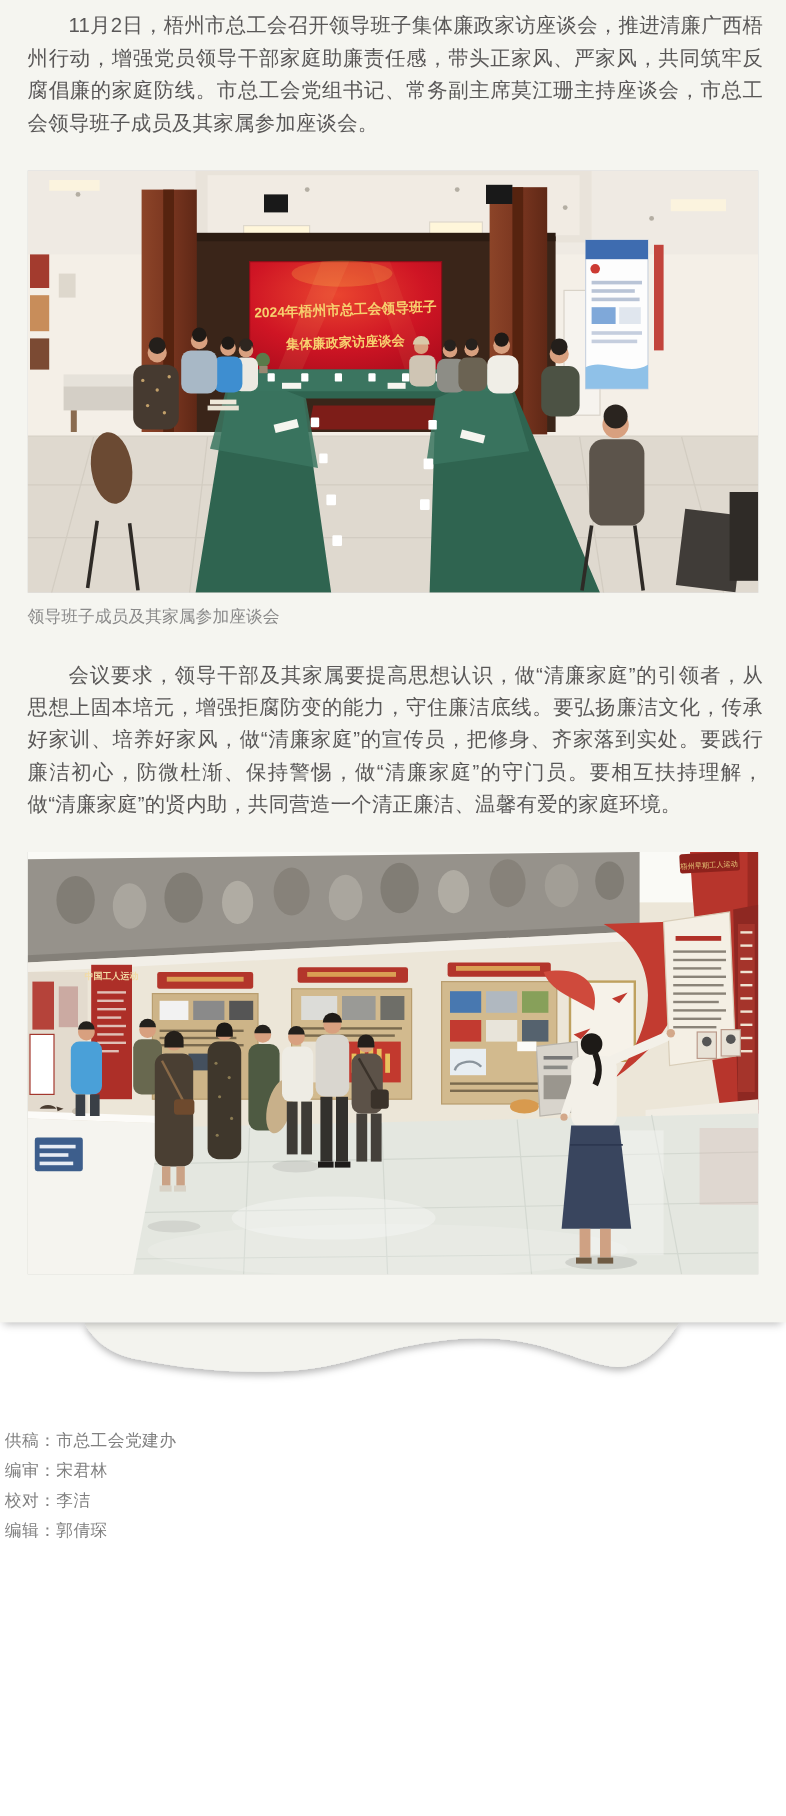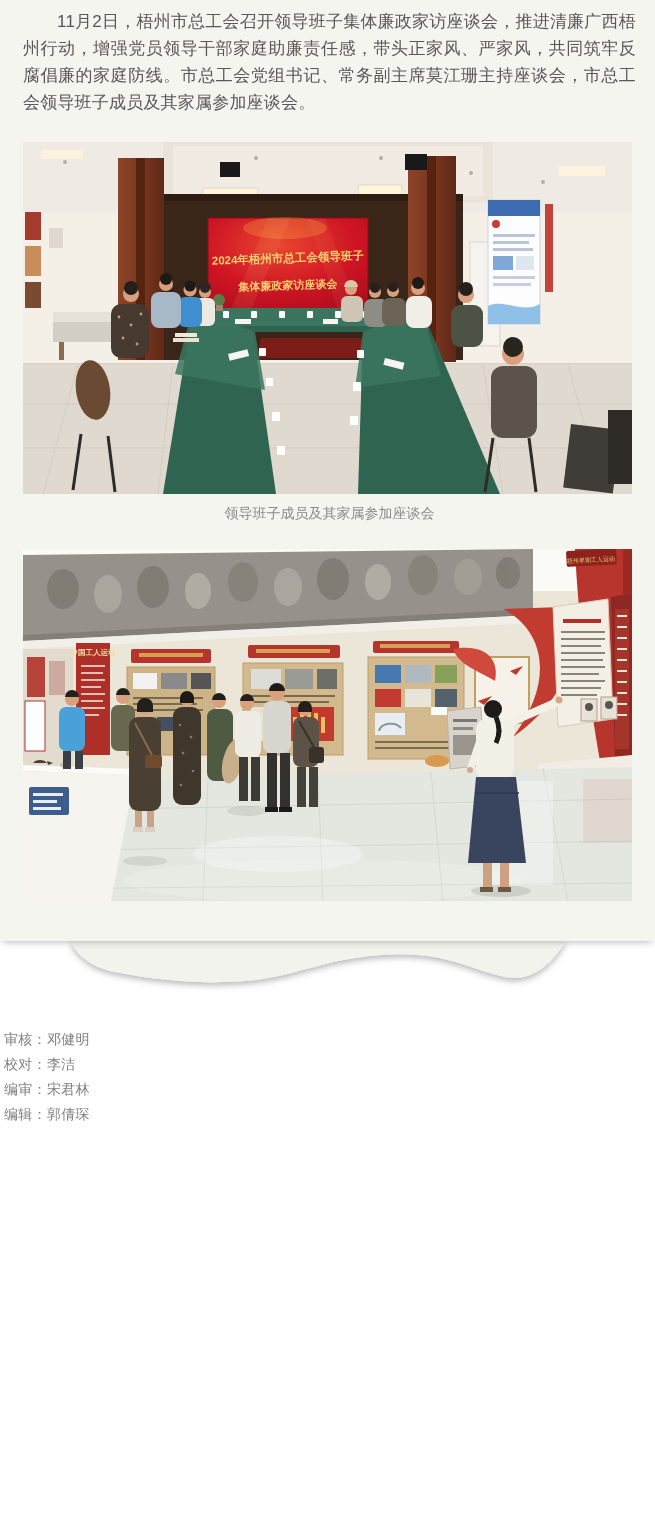--- a/index.html
+++ b/index.html
@@ -25,21 +25,21 @@
     letter-spacing:0.2px;
   }
   figure.photo{margin:26px 0 26px 0;}
   .photo-frame{width:609px;height:352px;overflow:hidden;background:#ddd;line-height:0;}
   .photo-frame svg{display:block;}
   figcaption{
     margin-top:9px;
     font-size:14px;
     line-height:20px;
     color:#8a8a8a;
-    text-align:center;
+    text-align:left;
   }
   .tear{height:60px;background:#ffffff;line-height:0;}
   .credits{
     background:#ffffff;
     padding:26px 23px 12px 4px;
   }
   .credit-line{
     font-size:14px;
     line-height:25px;
     color:#808080;
@@ -237,20 +237,21 @@
           </g>
           <g>
             <rect x="548" y="282" width="50" height="64" fill="#403c38" transform="rotate(7 548 282)"></rect>
             <rect x="585" y="268" width="24" height="74" fill="#2f2b27"></rect>
           </g>
         </svg>
       </div>
       <figcaption>领导班子成员及其家属参加座谈会</figcaption>
     </figure>
 
+    <p class="para">会议要求，领导干部及其家属要提高思想认识，做“清廉家庭”的引领者，从思想上固本培元，增强拒腐防变的能力，守住廉洁底线。要弘扬廉洁文化，传承好家训、培养好家风，做“清廉家庭”的宣传员，把修身、齐家落到实处。要践行廉洁初心，防微杜渐、保持警惕，做“清廉家庭”的守门员。要相互扶持理解，做“清廉家庭”的贤内助，共同营造一个清正廉洁、温馨有爱的家庭环境。</p>
 
     <figure class="photo">
       <div class="photo-frame">
         <svg viewBox="0 0 609 352" width="609" height="352" xmlns="http://www.w3.org/2000/svg">
 
           <rect x="0" y="0" width="609" height="352" fill="#ece6d8"></rect>
           <rect x="0" y="0" width="609" height="42" fill="#fafaf6"></rect>
 
           <path d="M552,0 L609,0 L609,218 L578,218 C566,150 555,70 552,0 Z" fill="#b7352c"></path>
           <rect x="600" y="0" width="9" height="218" fill="#9c2a22"></rect>
@@ -516,18 +517,18 @@
         <filter id="ts" x="-20%" y="-20%" width="140%" height="160%">
           <feDropShadow dx="0" dy="3" stdDeviation="3" flood-color="#000000" flood-opacity="0.28"></feDropShadow>
         </filter>
       </defs>
       <rect x="0" y="0" width="655" height="60" fill="#ffffff"></rect>
       <path filter="url(#ts)" fill="#f3f3ee" d="M70,0 C78,14 90,26 115,31 C160,40 205,43 245,40 C282,37 305,27 338,20 C368,14 398,11 428,15 C458,19 478,30 505,36 C532,42 552,22 566,0 Z"></path>
     </svg>
   </div>
 
   <div class="credits">
-    <div class="credit-line">审核：邓健明</div>
+    <div class="credit-line">供稿：市总工会党建办</div>
+    <div class="credit-line">编审：宋君林</div>
     <div class="credit-line">校对：李洁</div>
-    <div class="credit-line">编审：宋君林</div>
     <div class="credit-line">编辑：郭倩琛</div>
   </div>
 </div>
 
 </body></html>

